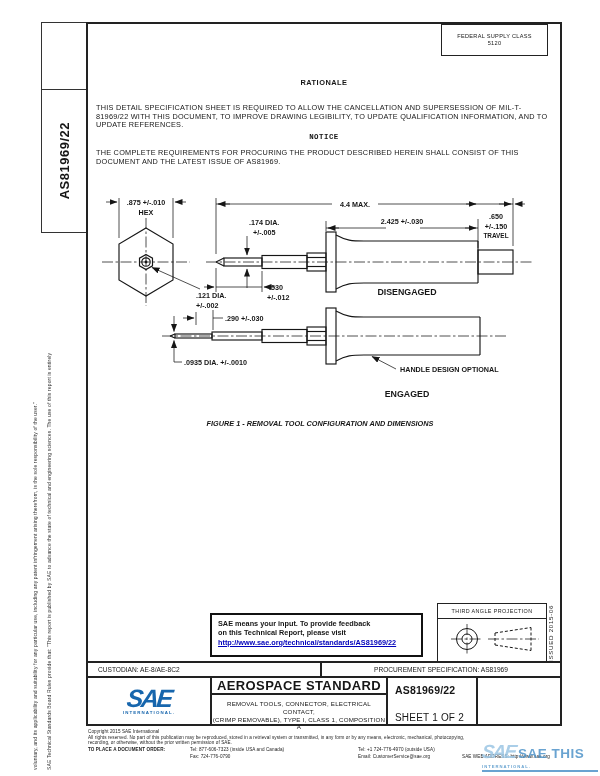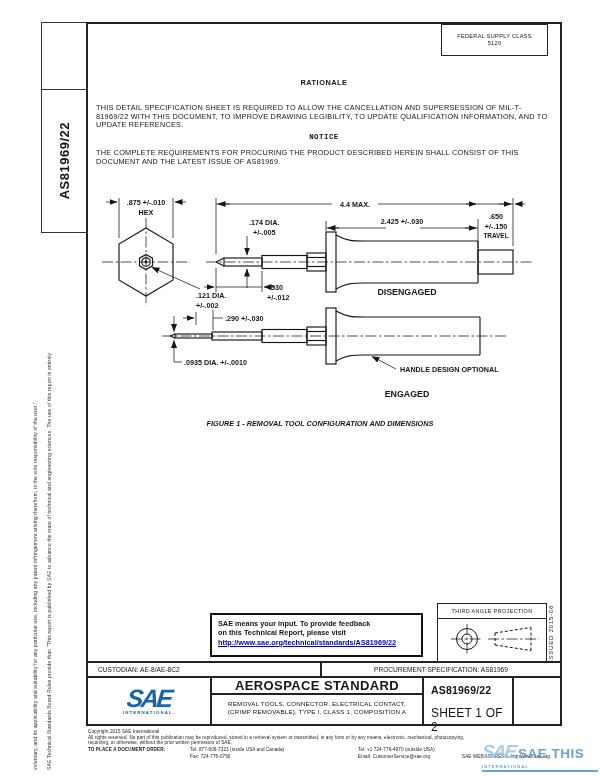--- a/index.html
+++ b/index.html
@@ -34,27 +34,27 @@
   .tblock{left:86px;top:661px;width:476px;}
   .trow1{display:flex;height:17px;border:2px solid #222;box-sizing:border-box;}
   .trow1 .c1{width:234px;border-right:2px solid #222;font-size:6.6px;line-height:13px;padding-left:10px;box-sizing:border-box;}
   .trow1 .c2{flex:1;text-align:center;font-size:6.6px;line-height:13px;}
   .trow2{display:flex;height:48px;border:2.5px solid #222;border-top:none;box-sizing:border-box;}
   .cell-logo{width:124px;border-right:2px solid #222;display:flex;flex-direction:column;
              align-items:center;justify-content:center;box-sizing:border-box;}
   .sae-logo{font-weight:900;font-style:italic;font-size:25px;line-height:22px;letter-spacing:-2.5px;
             color:#1766ad;transform:skewX(-6deg);}
   .sae-logo-sub{font-size:4.4px;font-weight:bold;color:#1766ad;letter-spacing:1.1px;margin-top:1px;}
-  .cell-title{width:212px;border-right:2px solid #222;box-sizing:border-box;}
+  .cell-title{width:176px;border-right:2px solid #222;box-sizing:border-box;}
   .cell-title .tt{height:17px;border-bottom:2px solid #222;text-align:center;
                   font-size:13px;font-weight:bold;letter-spacing:.4px;line-height:16px;box-sizing:border-box;}
   .cell-title .st{text-align:center;font-size:6.2px;line-height:7.8px;padding-top:5px;letter-spacing:.2px;}
   .cell-num{width:90px;border-right:2px solid #222;box-sizing:border-box;padding:6px 0 0 7px;}
   .cell-num .dn{font-size:10.5px;font-weight:bold;letter-spacing:.2px;}
-  .cell-num .sh{font-size:12px;margin-top:10px;letter-spacing:.2px;}
+  .cell-num .sh{font-size:10px;margin-top:16px;letter-spacing:.2px;}
   .cell-empty{flex:1;}
   .foot{font-size:4.6px;color:#222;letter-spacing:.1px;white-space:nowrap;}
   .f1{left:88px;top:729px;} .f2{left:88px;top:735px;} .f3{left:88px;top:740px;}
   .f-ord{left:88px;top:747px;font-weight:bold;}
   .f-t1{left:190px;top:747px;} .f-t2{left:358px;top:747px;}
   .f-fax{left:190px;top:753.5px;} .f-em{left:358px;top:753.5px;} .f-web{left:462px;top:753.5px;}
   .wm{left:482px;top:741px;width:116px;opacity:.85;}
   .wm-row{display:flex;align-items:baseline;}
   .wm-logo{font-weight:900;font-style:italic;font-size:19px;letter-spacing:-2px;color:#9cc6e4;transform:skewX(-6deg);}
   .wm-name{font-weight:bold;font-size:13.5px;letter-spacing:.5px;color:#4f94c9;margin-left:3px;}

